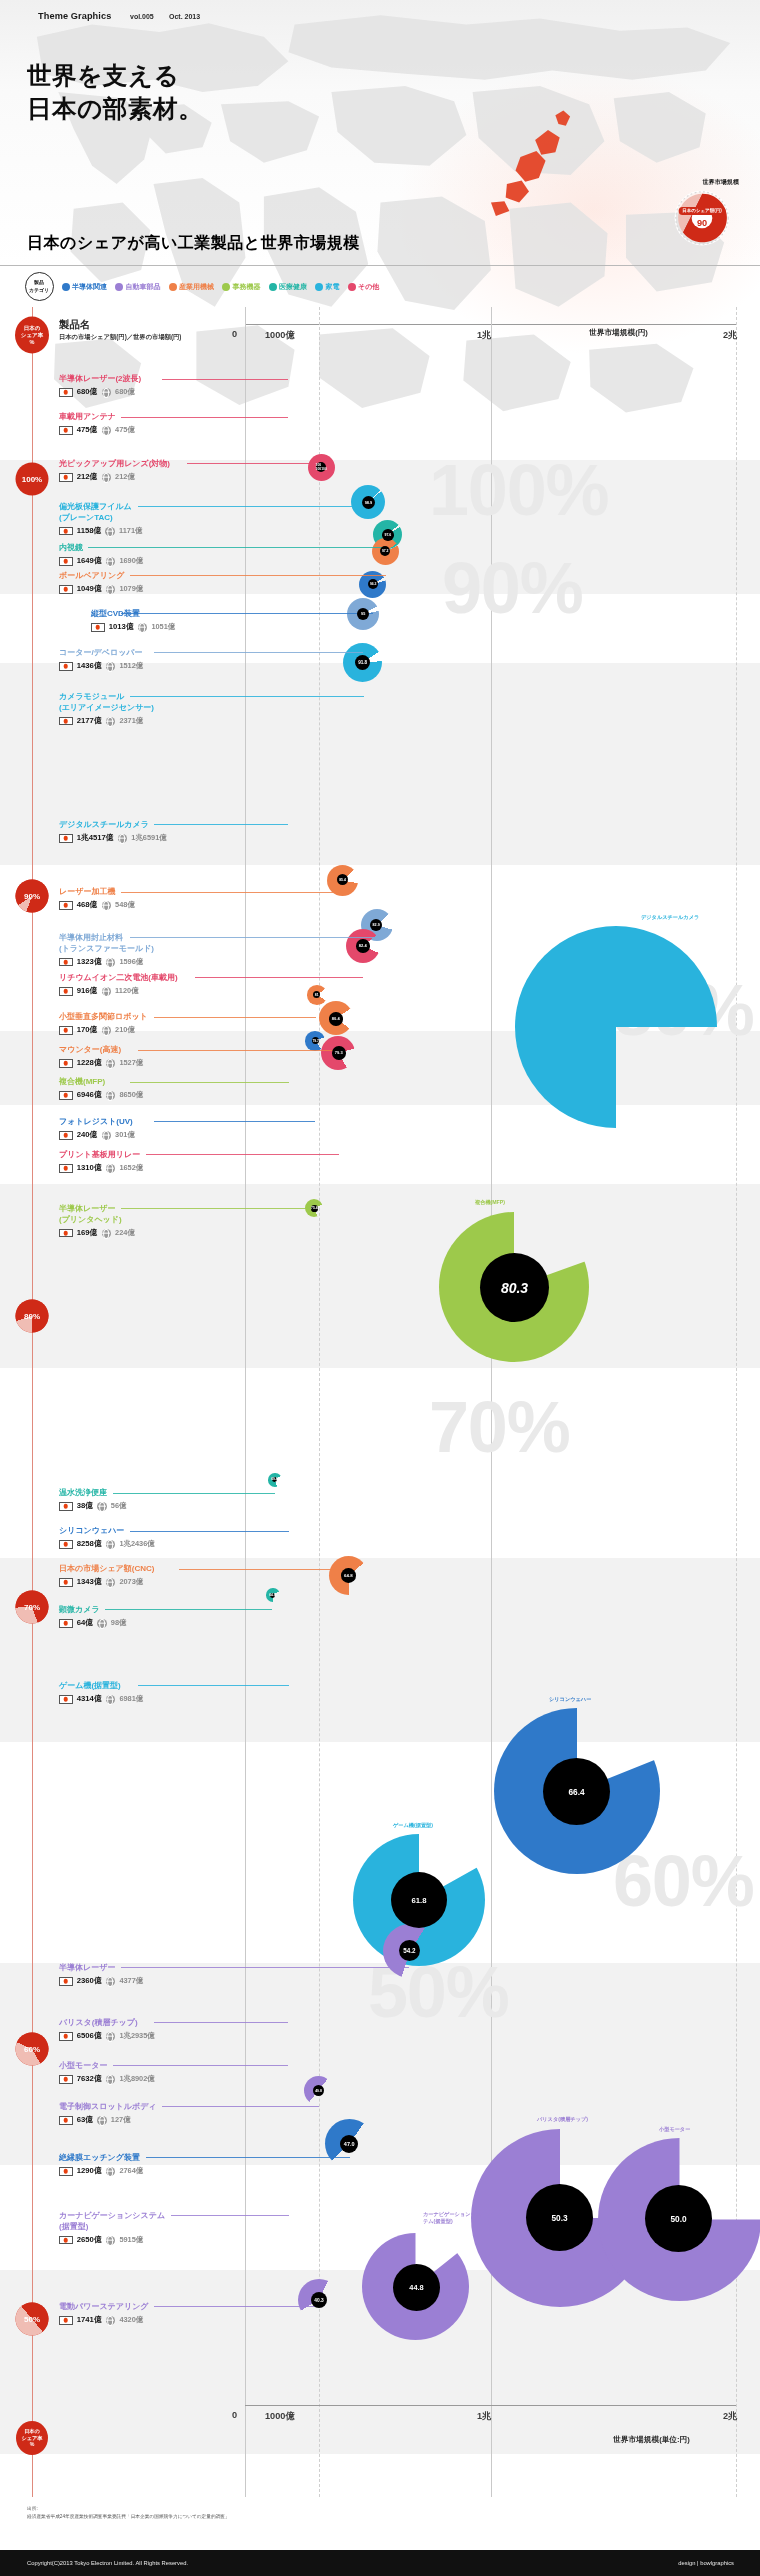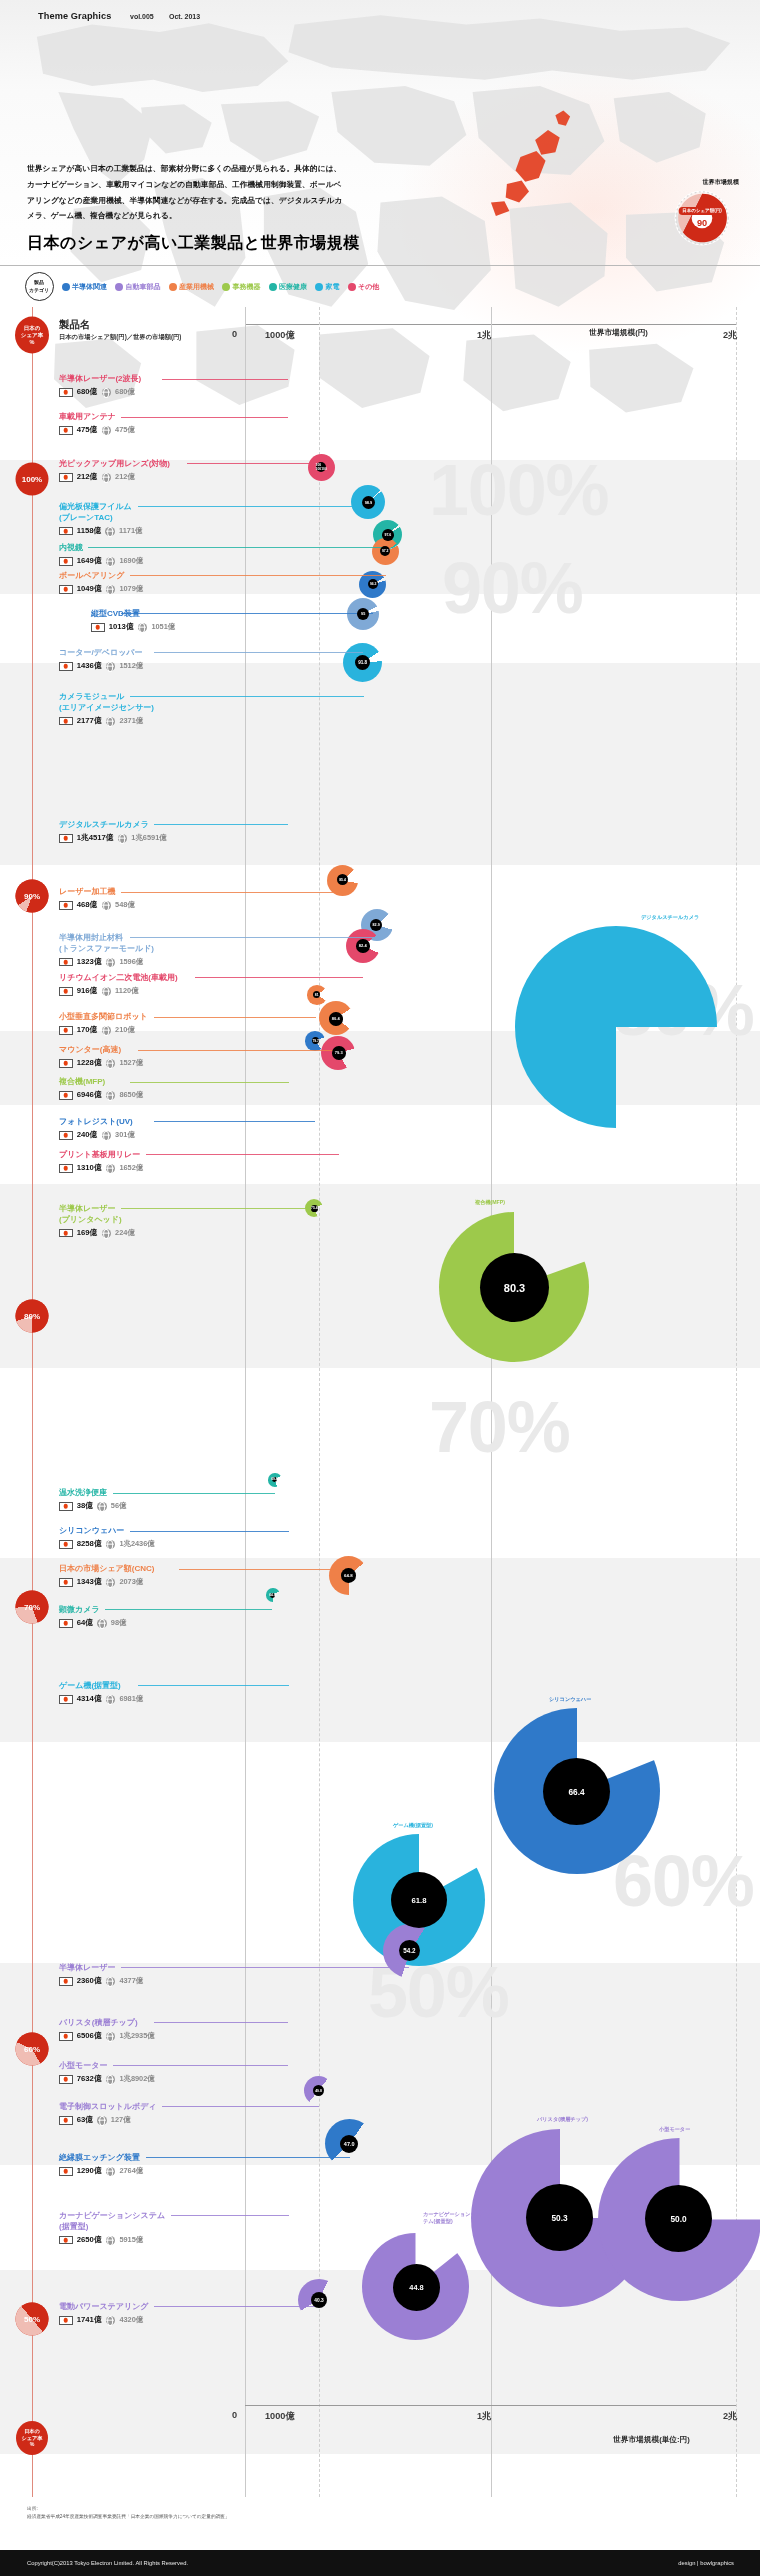--- a/index.html
+++ b/index.html
@@ -161,22 +161,25 @@
       <path d="M848,256 L874,246 L889,262 L878,290 L856,296 L840,278 Z"></path>
       <path d="M826,300 L850,294 L862,312 L846,330 L824,322 Z"></path>
       <path d="M800,330 L822,328 L830,344 L808,352 Z"></path>
     </g>
   </svg>
 
   <div class="brand">Theme Graphics</div>
   <div class="vol">vol.005</div>
   <div class="date">Oct. 2013</div>
 
-
-  <div class="lede">世界シェアが高い日本の工業製品は、部素材分野に多くの品種が見られる。具体的には、カーナビゲーション、車載用マイコンなどの自動車部品、工作機械用制御装置、ボールベアリングなどの産業用機械、半導体関連などが存在する。完成品では、デジタルスチルカメラ、ゲーム機、複合機などが見られる。</div>
+  <div class="main-title">
+    <div>世界を支える</div>
+    <div>日本の部素材。</div>
+  </div>
+
 
   <div class="gauge">
     <div class="gauge-cap">世界市場規模</div>
     <div class="gauge-ring">
       <svg width="56" height="56" viewBox="0 0 92 92">
         <circle cx="46" cy="46" r="44" fill="none" stroke="#ffffff" stroke-width="2"></circle>
         <circle cx="46" cy="46" r="43" fill="none" stroke="#d9d9d9" stroke-width="2" stroke-dasharray="3 4"></circle>
         <path d="M46 6 A40 40 0 1 1 14.5 69.5 Z" fill="#cf2a17"></path>
         <path d="M46 6 A40 40 0 0 0 14.5 69.5 Z" fill="#f0bdb4"></path>
         <circle cx="46" cy="46" r="17" fill="#ffffff"></circle>
@@ -302,21 +305,21 @@
   <div class="axis-lbl" style="left:477px;top:2103px;">1兆</div>
   <div class="axis-lbl" style="left:723px;top:2103px;">2兆</div>
   <div class="axis-cap" style="left:613px;top:2128px;">世界市場規模(単位:円)</div>
 
   <div class="bubble" style="left:515px;top:619px;width:202px;height:202px;background:#29b3dd;
               clip-path:polygon(50% 50%, 100% 50%, 100% 0, 0 0, 0 100%, 50% 100%);"></div>
   <div class="bub-lbl" style="left:641px;top:607px;color:#29b3dd;">デジタルスチールカメラ</div>
 
   <div class="bubble" style="left:439px;top:905px;width:150px;height:150px;background:#9dc94b;
               clip-path:polygon(50% 50%, 100% 32%, 100% 100%, 0 100%, 0 0, 50% 0);"></div>
-  <div class="bubble-core" style="left:480px;top:946px;width:69px;height:69px;font-size:11px;">
+  <div class="bubble-core" style="left:480px;top:946px;width:69px;height:69px;font-size:14px;font-style:italic;">
     <span>80.3</span>
   </div>
   <div class="bub-lbl" style="left:475px;top:892px;color:#9dc94b;">複合機(MFP)</div>
 
   <div class="bubble" style="left:494px;top:1401px;width:166px;height:166px;background:#2f79c9;
               clip-path:polygon(50% 50%, 100% 30%, 100% 100%, 0 100%, 0 0, 50% 0);"></div>
   <div class="bubble-core" style="left:543px;top:1451px;width:67px;height:67px;font-size:8.3px;">
     <span>66.4</span>
   </div>
   <div class="bub-lbl" style="left:549px;top:1389px;color:#2f79c9;">シリコンウェハー</div>

